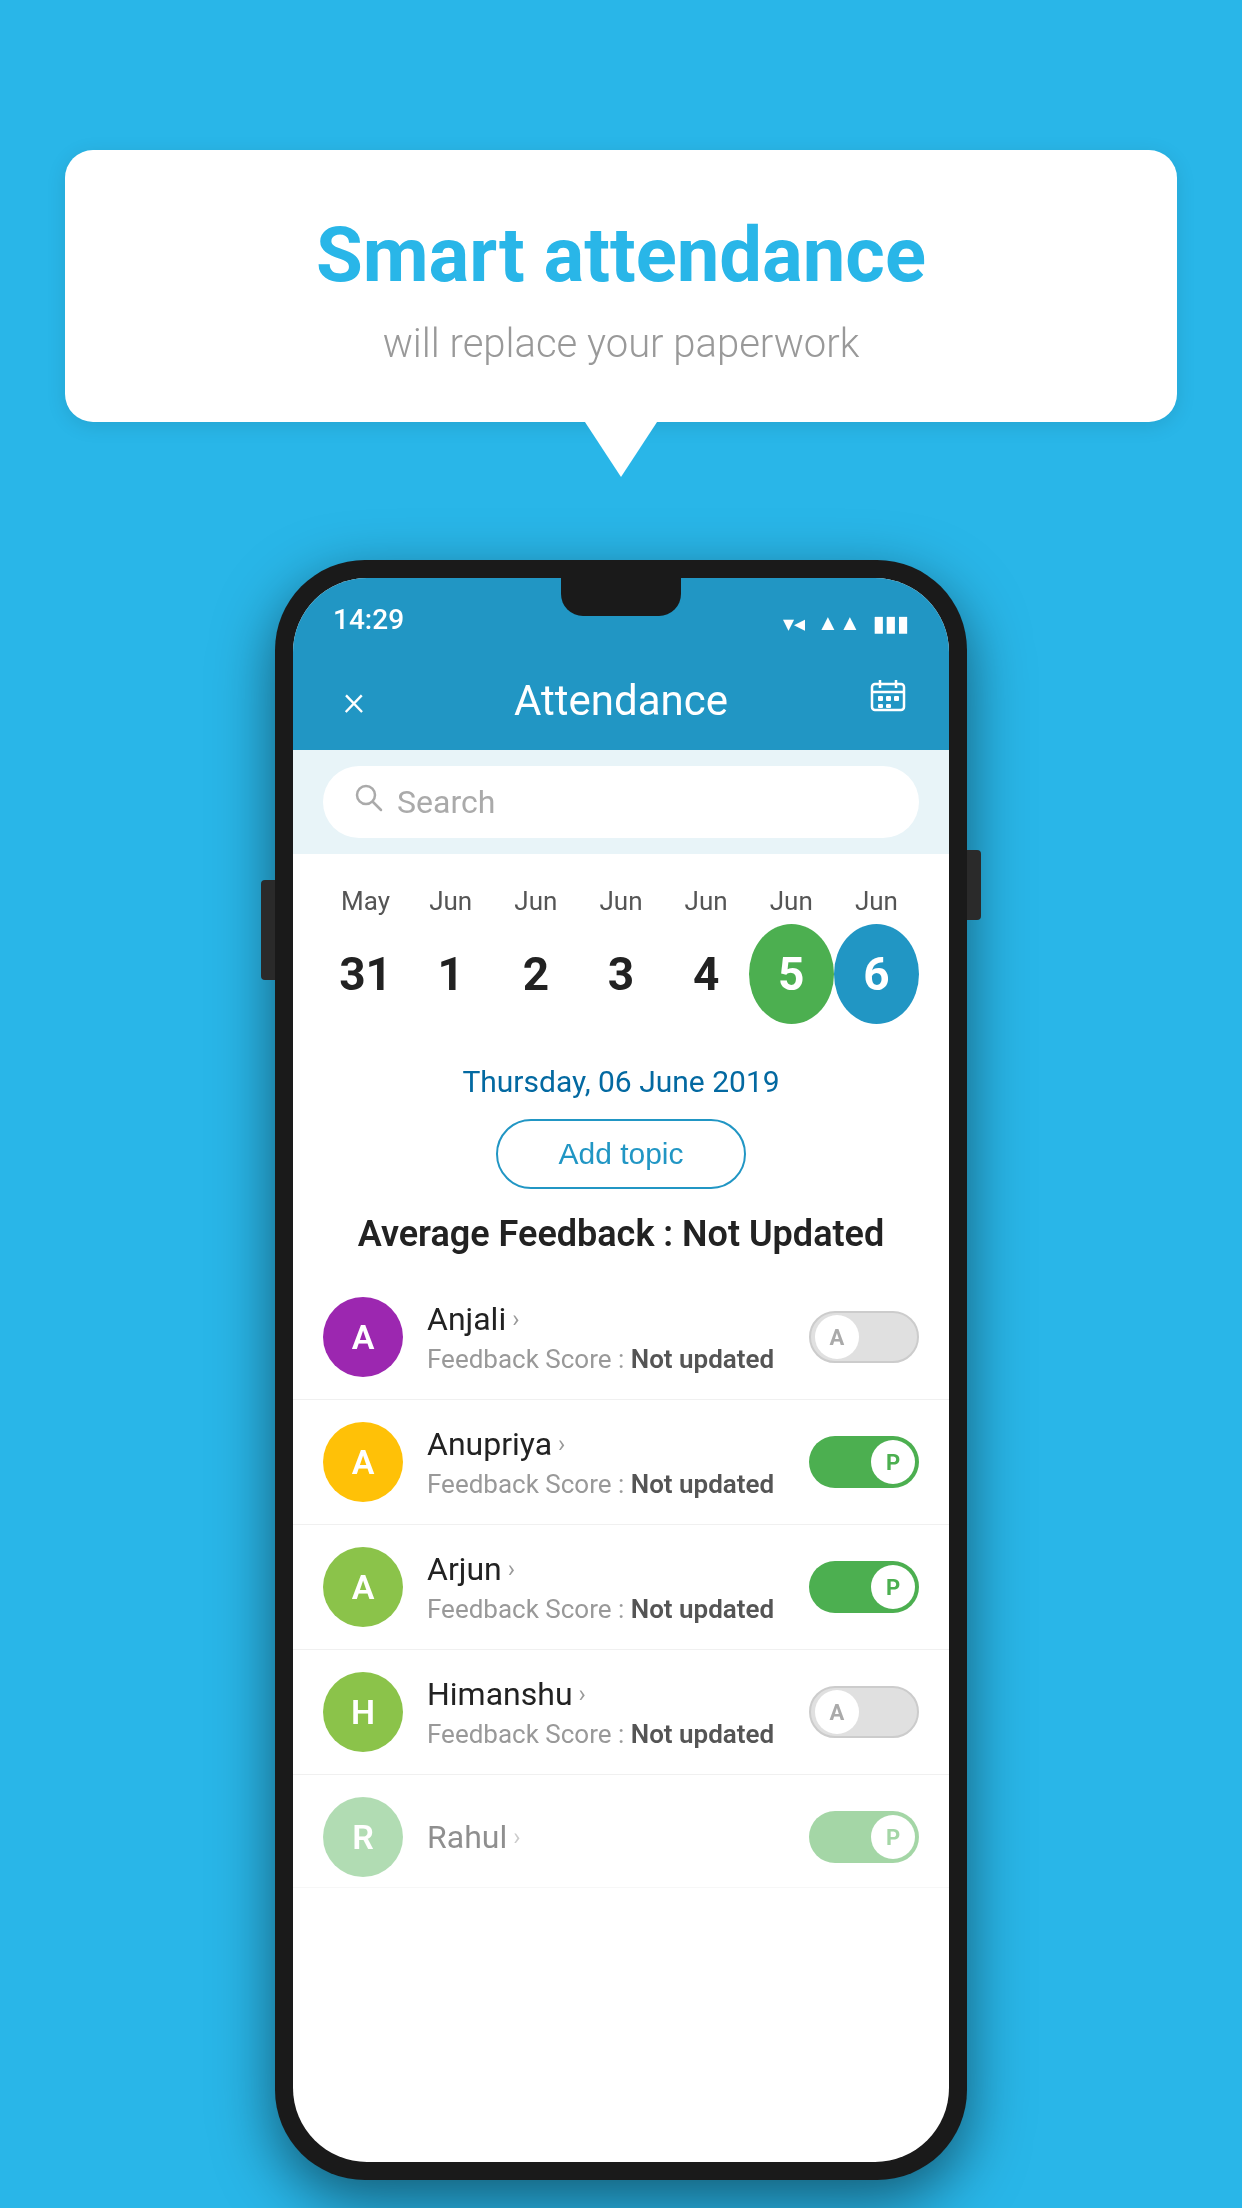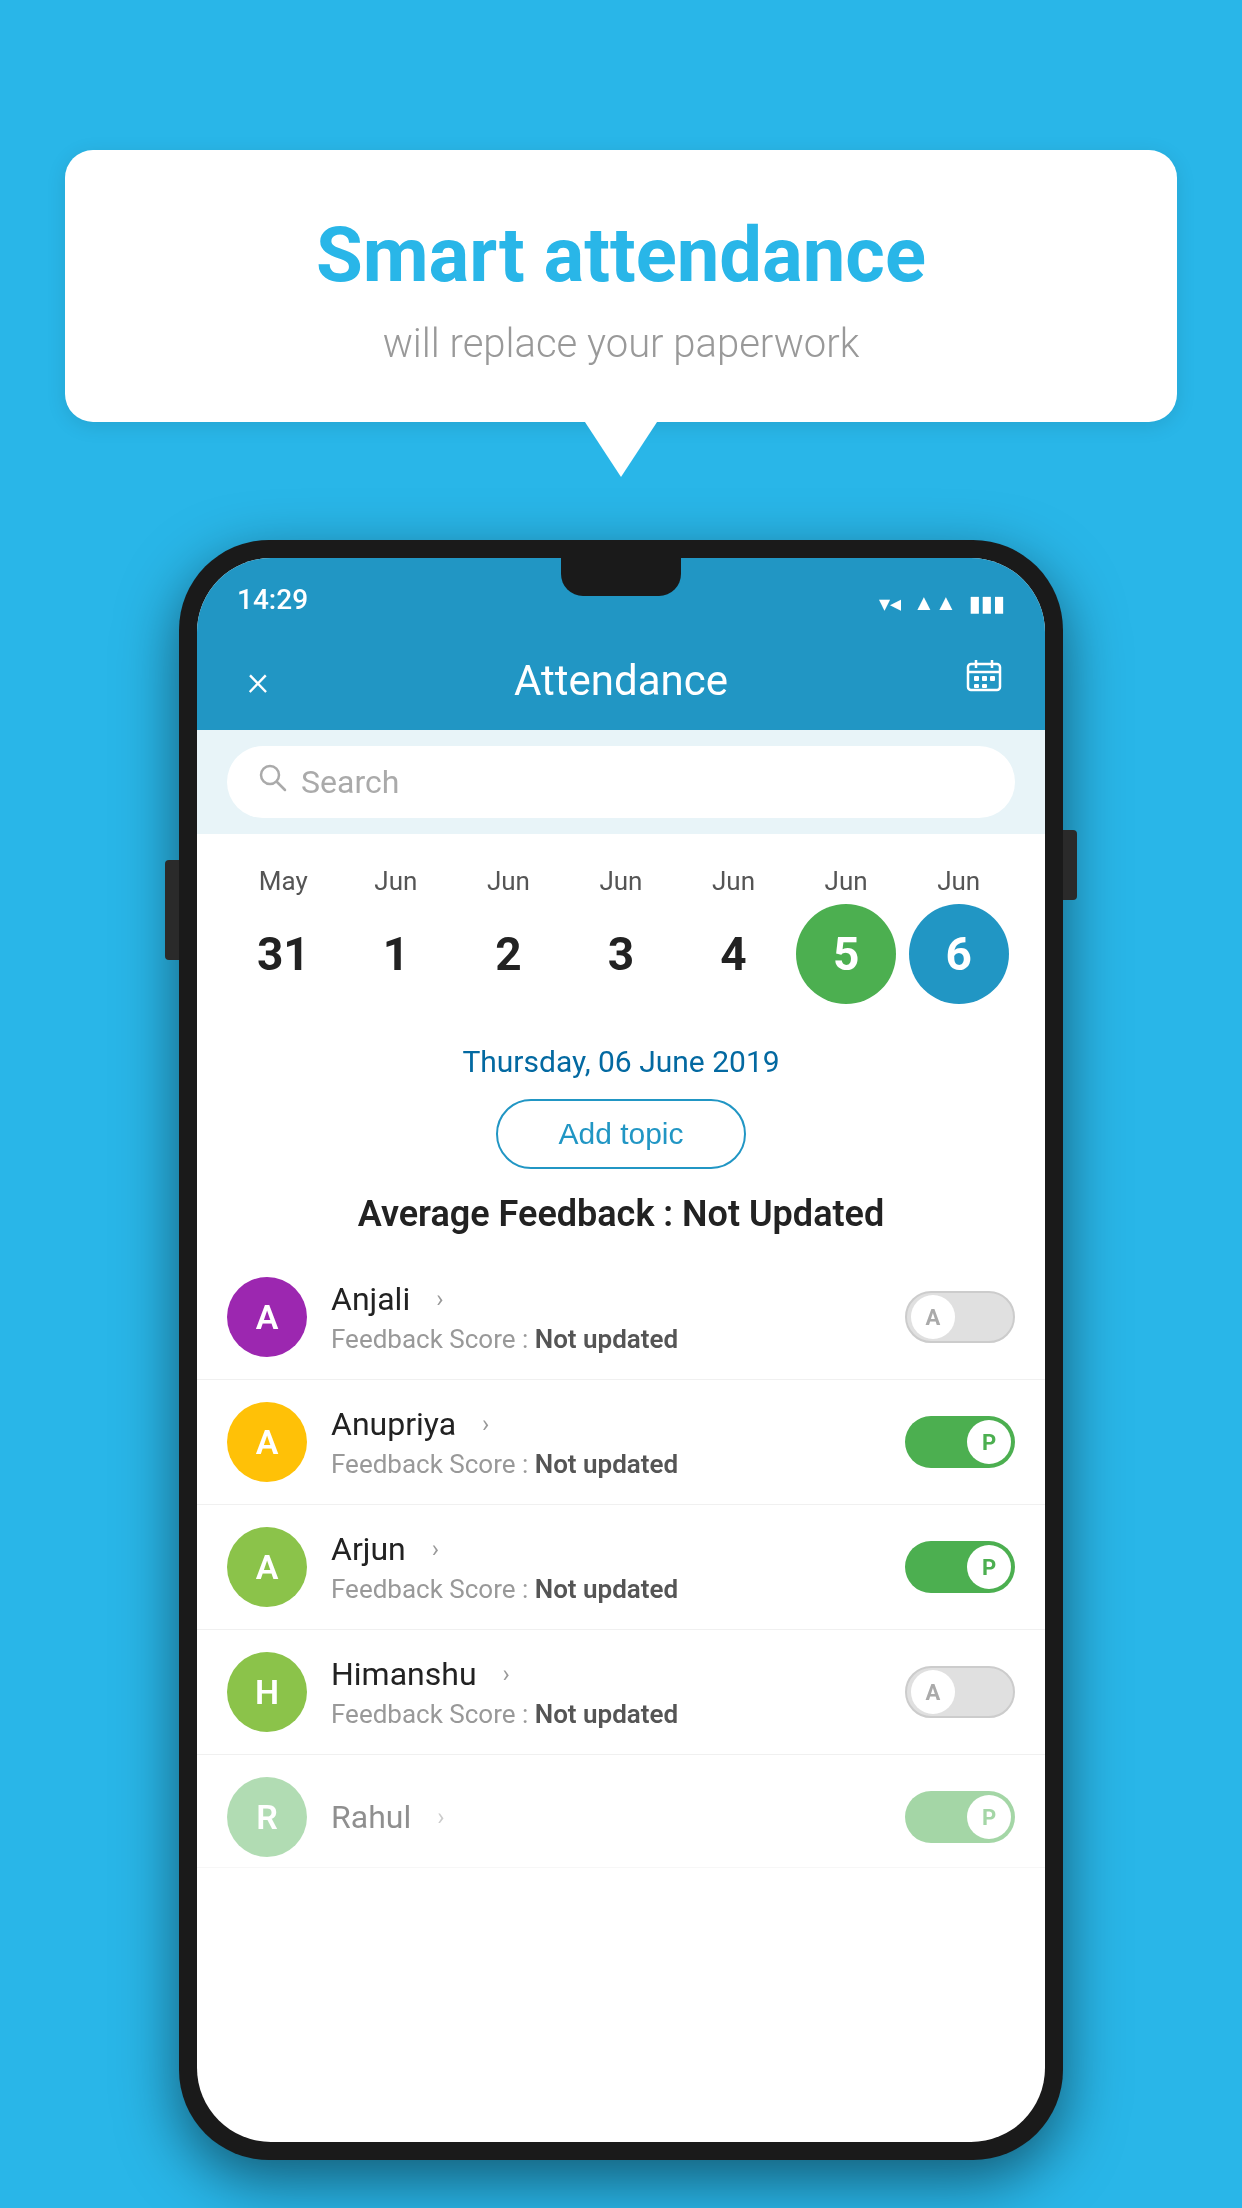--- a/index.html
+++ b/index.html
@@ -53,24 +53,24 @@
     .speech-bubble-subtitle {
       color: #999;
       font-size: 40px;
       text-align: center;
       font-weight: 300;
     }
 
     
     .phone-container {
       position: absolute;
-      top: 540px;
+      top: 560px;
       left: 50%;
       transform: translateX(-50%);
-      width: 884px;
+      width: 692px;
       height: 1620px;
     }
 
     .phone-outer {
       width: 100%;
       height: 100%;
       background: #1a1a1a;
       border-radius: 90px;
       position: relative;
       box-shadow: 0 20px 60px rgba(0,0,0,0.5);
@@ -322,21 +322,21 @@
     .student-info {
       flex: 1;
       margin-left: 24px;
     }
 
     .student-name {
       font-size: 32px;
       color: #222;
       display: flex;
       align-items: center;
-      gap: 26px;
+      gap: 6px;
     }
 
     .chevron {
       color: #999;
       font-size: 24px;
     }
 
     .feedback-score {
       font-size: 26px;
       color: #999;

